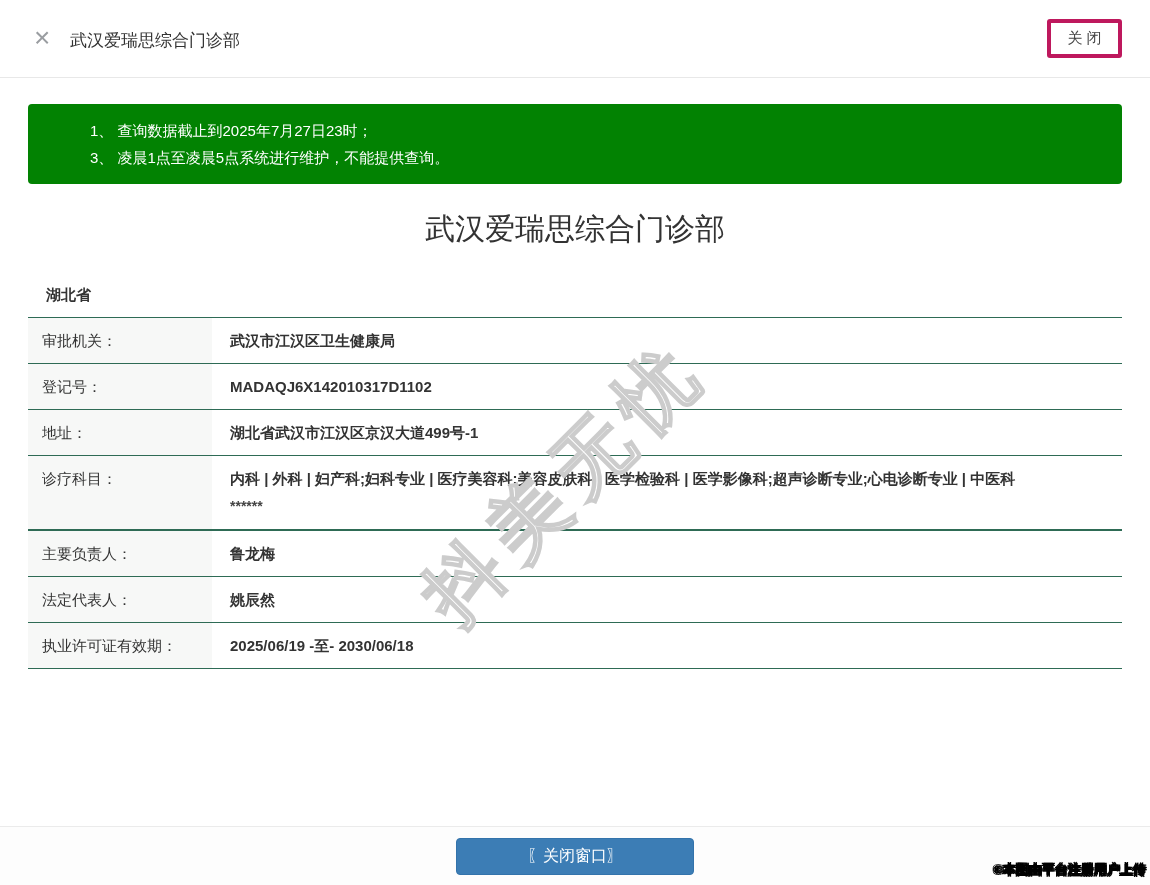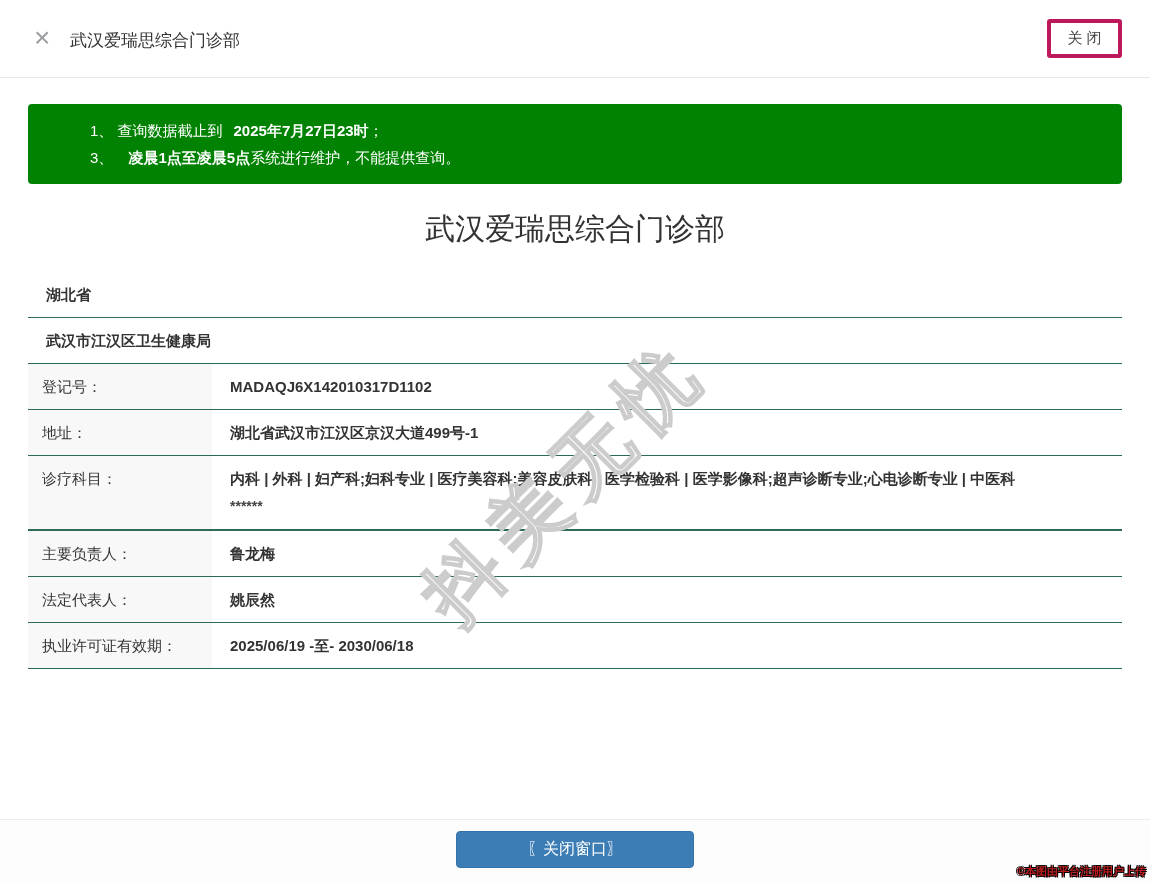--- a/index.html
+++ b/index.html
@@ -50,21 +50,21 @@
   
   .notice {
     margin: 26px 28px 0 28px;
     background: #028202;
     border-radius: 4px;
     color: #fff;
     font-size: 15px;
     line-height: 27px;
     padding: 13px 20px 13px 62px;
   }
-  .notice b { font-weight: bold; margin-left: 11px; }
+  .notice b { font-weight: normal; }
 
   
   .detail-title {
     margin-top: 24px;
     text-align: center;
     font-size: 30px;
     color: #333;
     font-weight: 400;
     line-height: 42px;
   }
@@ -95,21 +95,21 @@
     line-height: 21px;
     font-weight: bold;
   }
   .tvalue .v2 { margin-top: 7px; font-size: 14px; color: #444; }
   .tvalue .v2:empty { display: none; }
 
   
   .footer {
     position: absolute;
     left: 0; right: 0; bottom: 0;
-    height: 66px;
+    height: 59px;
     background: #fdfdfd;
     border-top: 1px solid #ebebeb;
   }
   .footer .close-window-btn {
     display: block;
     margin: 11px auto 0 auto;
     width: 238px; height: 37px;
     background: #3c7db5;
     border: 1px solid #3373ab;
     border-radius: 4px;
@@ -132,23 +132,23 @@
     color: #ffffff;
     -webkit-text-stroke: 2px #cccccc;
     transform: rotate(-45deg);
     z-index: 6;
     pointer-events: none;
     white-space: nowrap;
   }
   .wm-corner {
     position: absolute;
     right: 4px; bottom: 6px;
-    font-size: 11px;
+    font-size: 13px;
     font-weight: bold;
-    color: #b91c1c;
+    color: #000000;
     text-shadow:
       -1px -1px 0 #000, 1px -1px 0 #000,
       -1px  1px 0 #000, 1px  1px 0 #000;
     z-index: 7;
     pointer-events: none;
   }
 </style>
 </head>
 <body>
 
@@ -168,20 +168,21 @@
 <div class="dtable">
 
   <div class="trow">
     <div class="tvalue">
       <div>湖北省</div>
 
     </div>
   </div>
 
   <div class="trow">
+    <div class="tlabel">审批机关：</div>
     <div class="tvalue">
       <div>武汉市江汉区卫生健康局</div>
 
     </div>
   </div>
 
   <div class="trow">
     <div class="tlabel">登记号：</div>
     <div class="tvalue">
       <div>MADAQJ6X142010317D1102</div>

